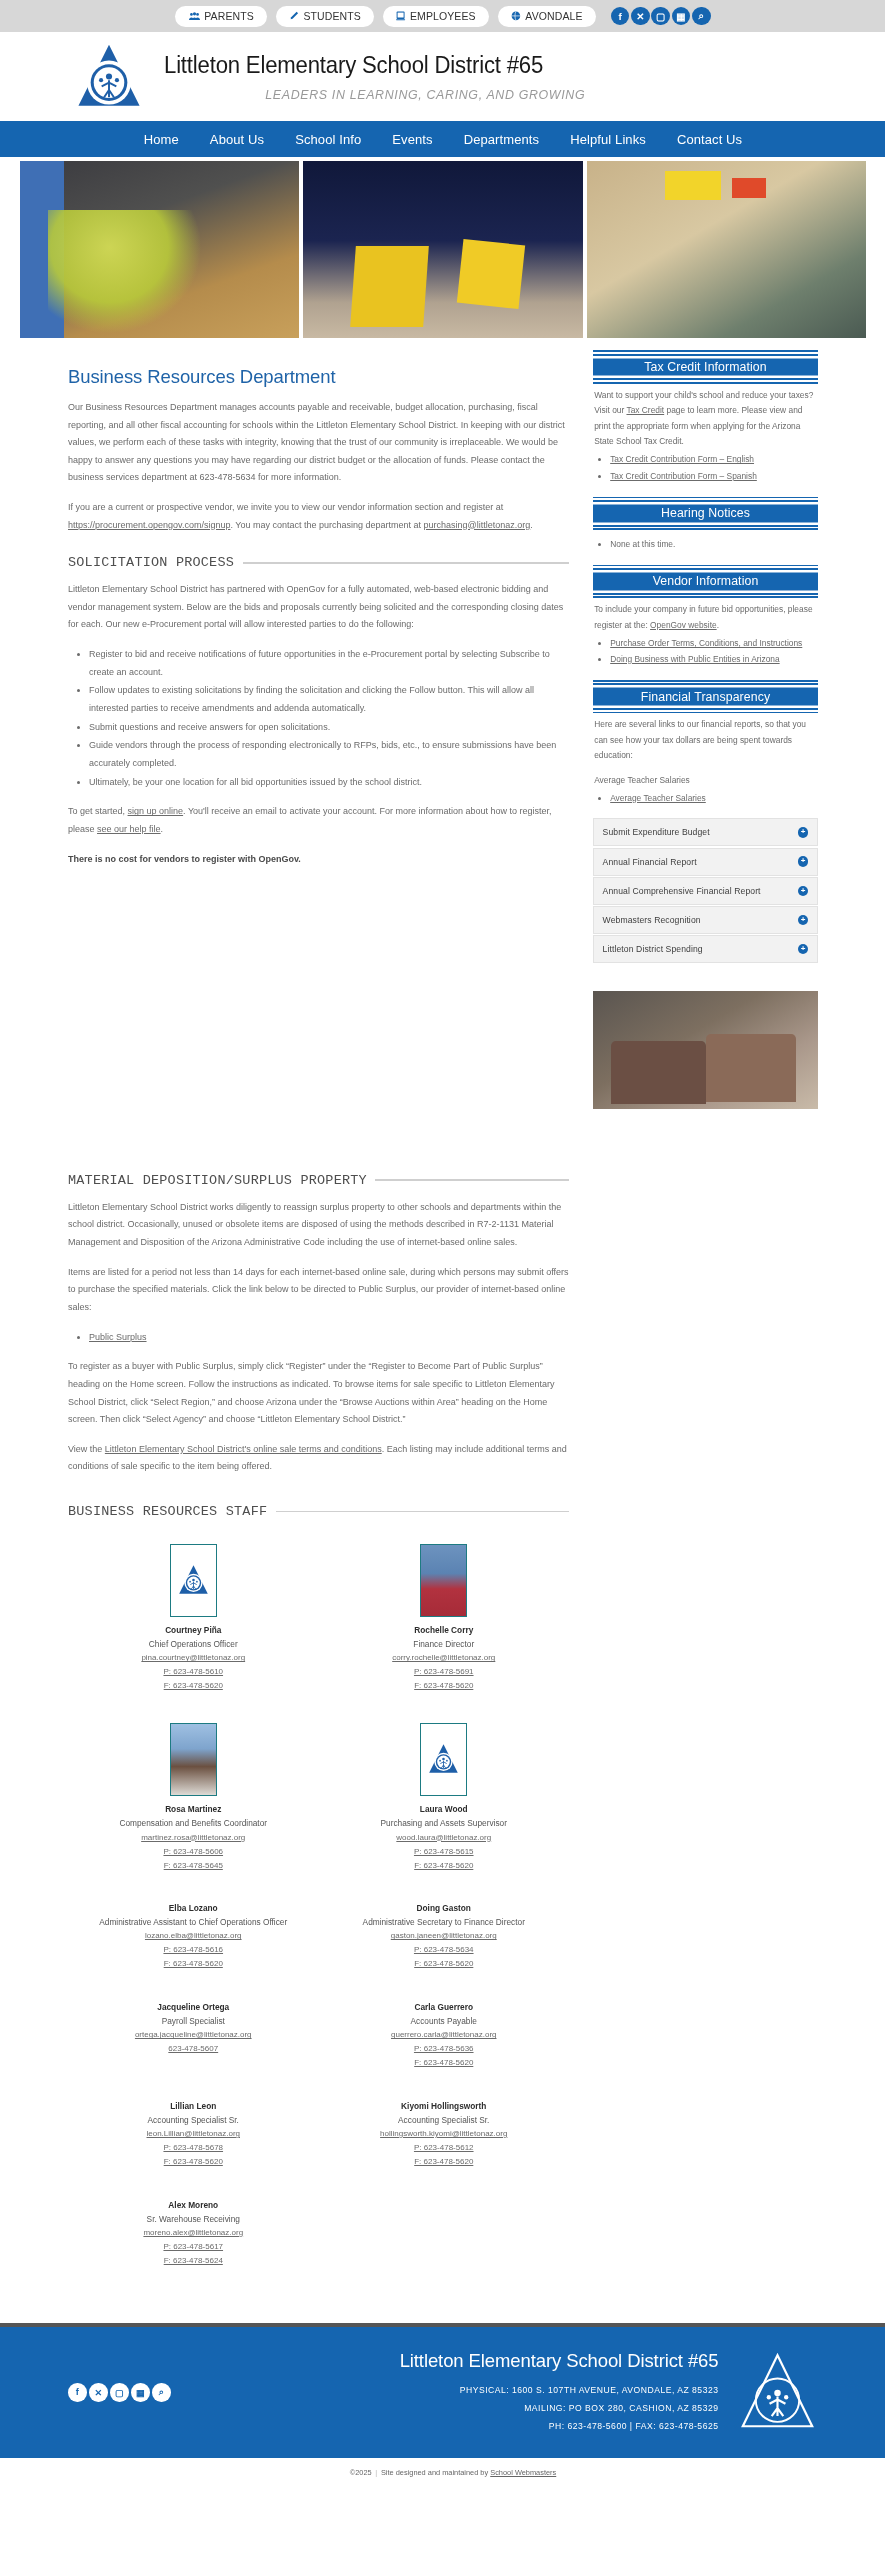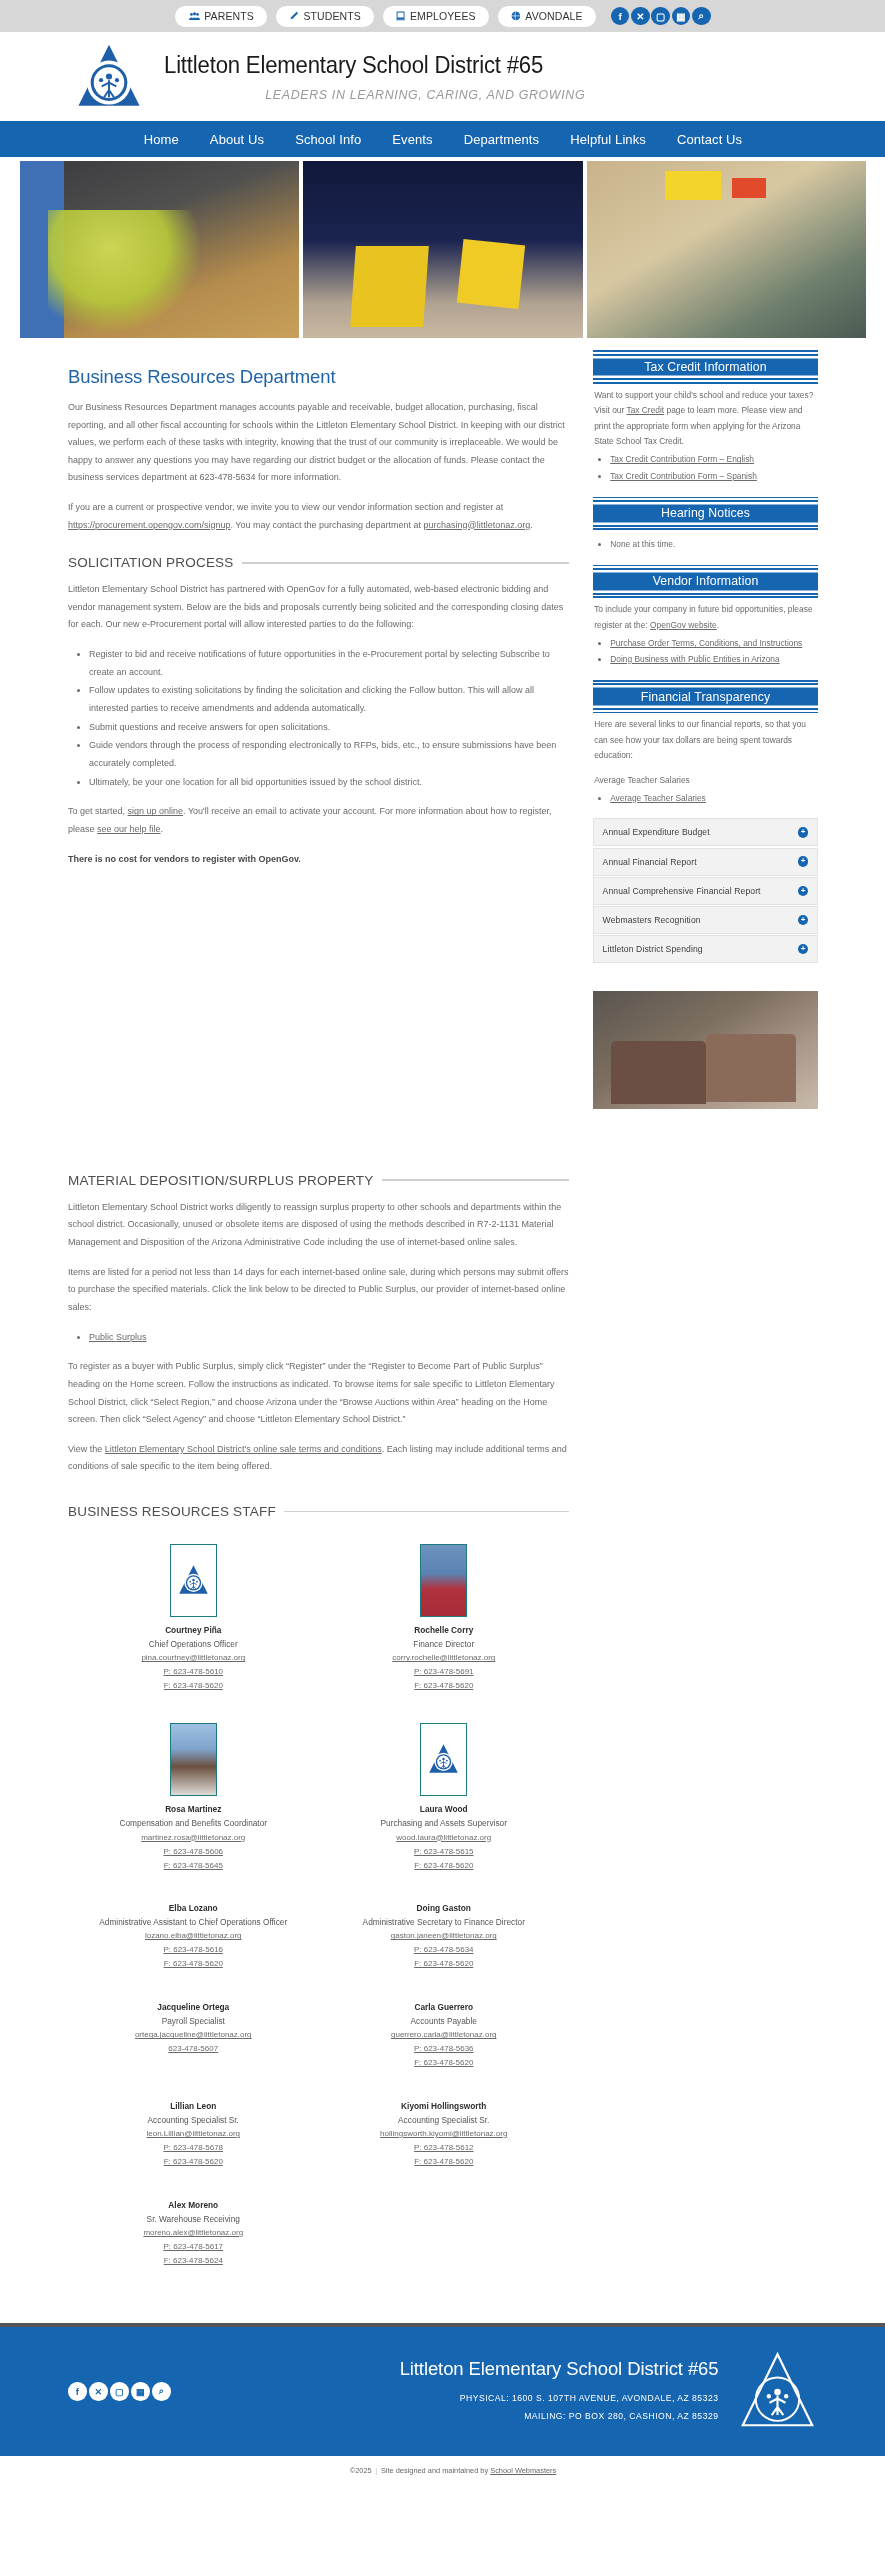--- a/index.html
+++ b/index.html
@@ -134,21 +134,21 @@
   .body-p.bold { font-weight:bold; color:#4a4a4a; }
   a.ilink { color:#6b6b6b; text-decoration:underline; cursor:pointer; }
 
   .sec-head {
     display:flex; align-items:center; gap:8.6px;
     margin:21px 0 11px 0;
   }
   .sec-head .txt {
     font-size:13.5px; color:#4e4e4e; font-weight:400;
     letter-spacing:0.2px; white-space:nowrap;
-    font-family:Liberation Sans, sans-serif;
+    font-family:Liberation Mono, monospace;
   }
   .sec-head .rule { flex:1; height:1.8px; background:#cfcfcf; }
 
   ul.blist { margin:0 0 12.3px 0; padding-left:21px; }
   ul.blist li {
     font-size:9px; line-height:1.95; color:#6b6b6b;
     margin-bottom:1.2px; list-style:disc;
   }
 
   
@@ -570,21 +570,21 @@
       <div class="side-body">
         <div style="margin-bottom:8.6px">Here are several links to our financial reports, so that you can see how your tax dollars are being spent towards education:</div>
         <div>Average Teacher Salaries</div>
         <ul>
           <li><a>Average Teacher Salaries</a></li>
         </ul>
       </div>
 
       <div style="margin-top:12.3px">
         <div class="acc-item">
-          <span class="lab">Annual Expenditure Budget</span>
+          <span class="lab">Submit Expenditure Budget</span>
           <span class="plus">+</span>
         </div>
         <div class="acc-item">
           <span class="lab">Annual Financial Report</span>
           <span class="plus">+</span>
         </div>
         <div class="acc-item">
           <span class="lab">Annual Comprehensive Financial Report</span>
           <span class="plus">+</span>
         </div>
@@ -610,20 +610,21 @@
     <div class="fcircle">✕</div>
     <div class="fcircle">▢</div>
     <div class="fcircle">▦</div>
     <div class="fcircle">⌕</div>
   </div>
 
   <div class="faddr">
     <div class="fname">Littleton Elementary School District #65</div>
     <div class="fline">PHYSICAL: 1600 S. 107TH AVENUE, AVONDALE, AZ 85323</div>
     <div class="fline">MAILING: PO BOX 280, CASHION, AZ 85329</div>
+    <div class="fline">PH: 623-478-5600 | FAX: 623-478-5625</div>
   </div>
 
   <div>
     <svg width="81" height="81" viewBox="0 0 108 112">
       <polygon points="54,6 102,104 6,104" fill="none" stroke="#fff" stroke-width="3"></polygon>
       <circle cx="54" cy="68" r="30" fill="none" stroke="#fff" stroke-width="2.6"></circle>
       <circle cx="54" cy="58" r="4.5" fill="#fff"></circle>
       <path d="M54 63 L54 90 M43 73 L54 67 L65 73 M46 90 L54 79 L62 90" stroke="#fff" stroke-width="3" fill="none"></path>
       <circle cx="42" cy="64" r="3" fill="#fff"></circle>
       <circle cx="66" cy="64" r="3" fill="#fff"></circle>

